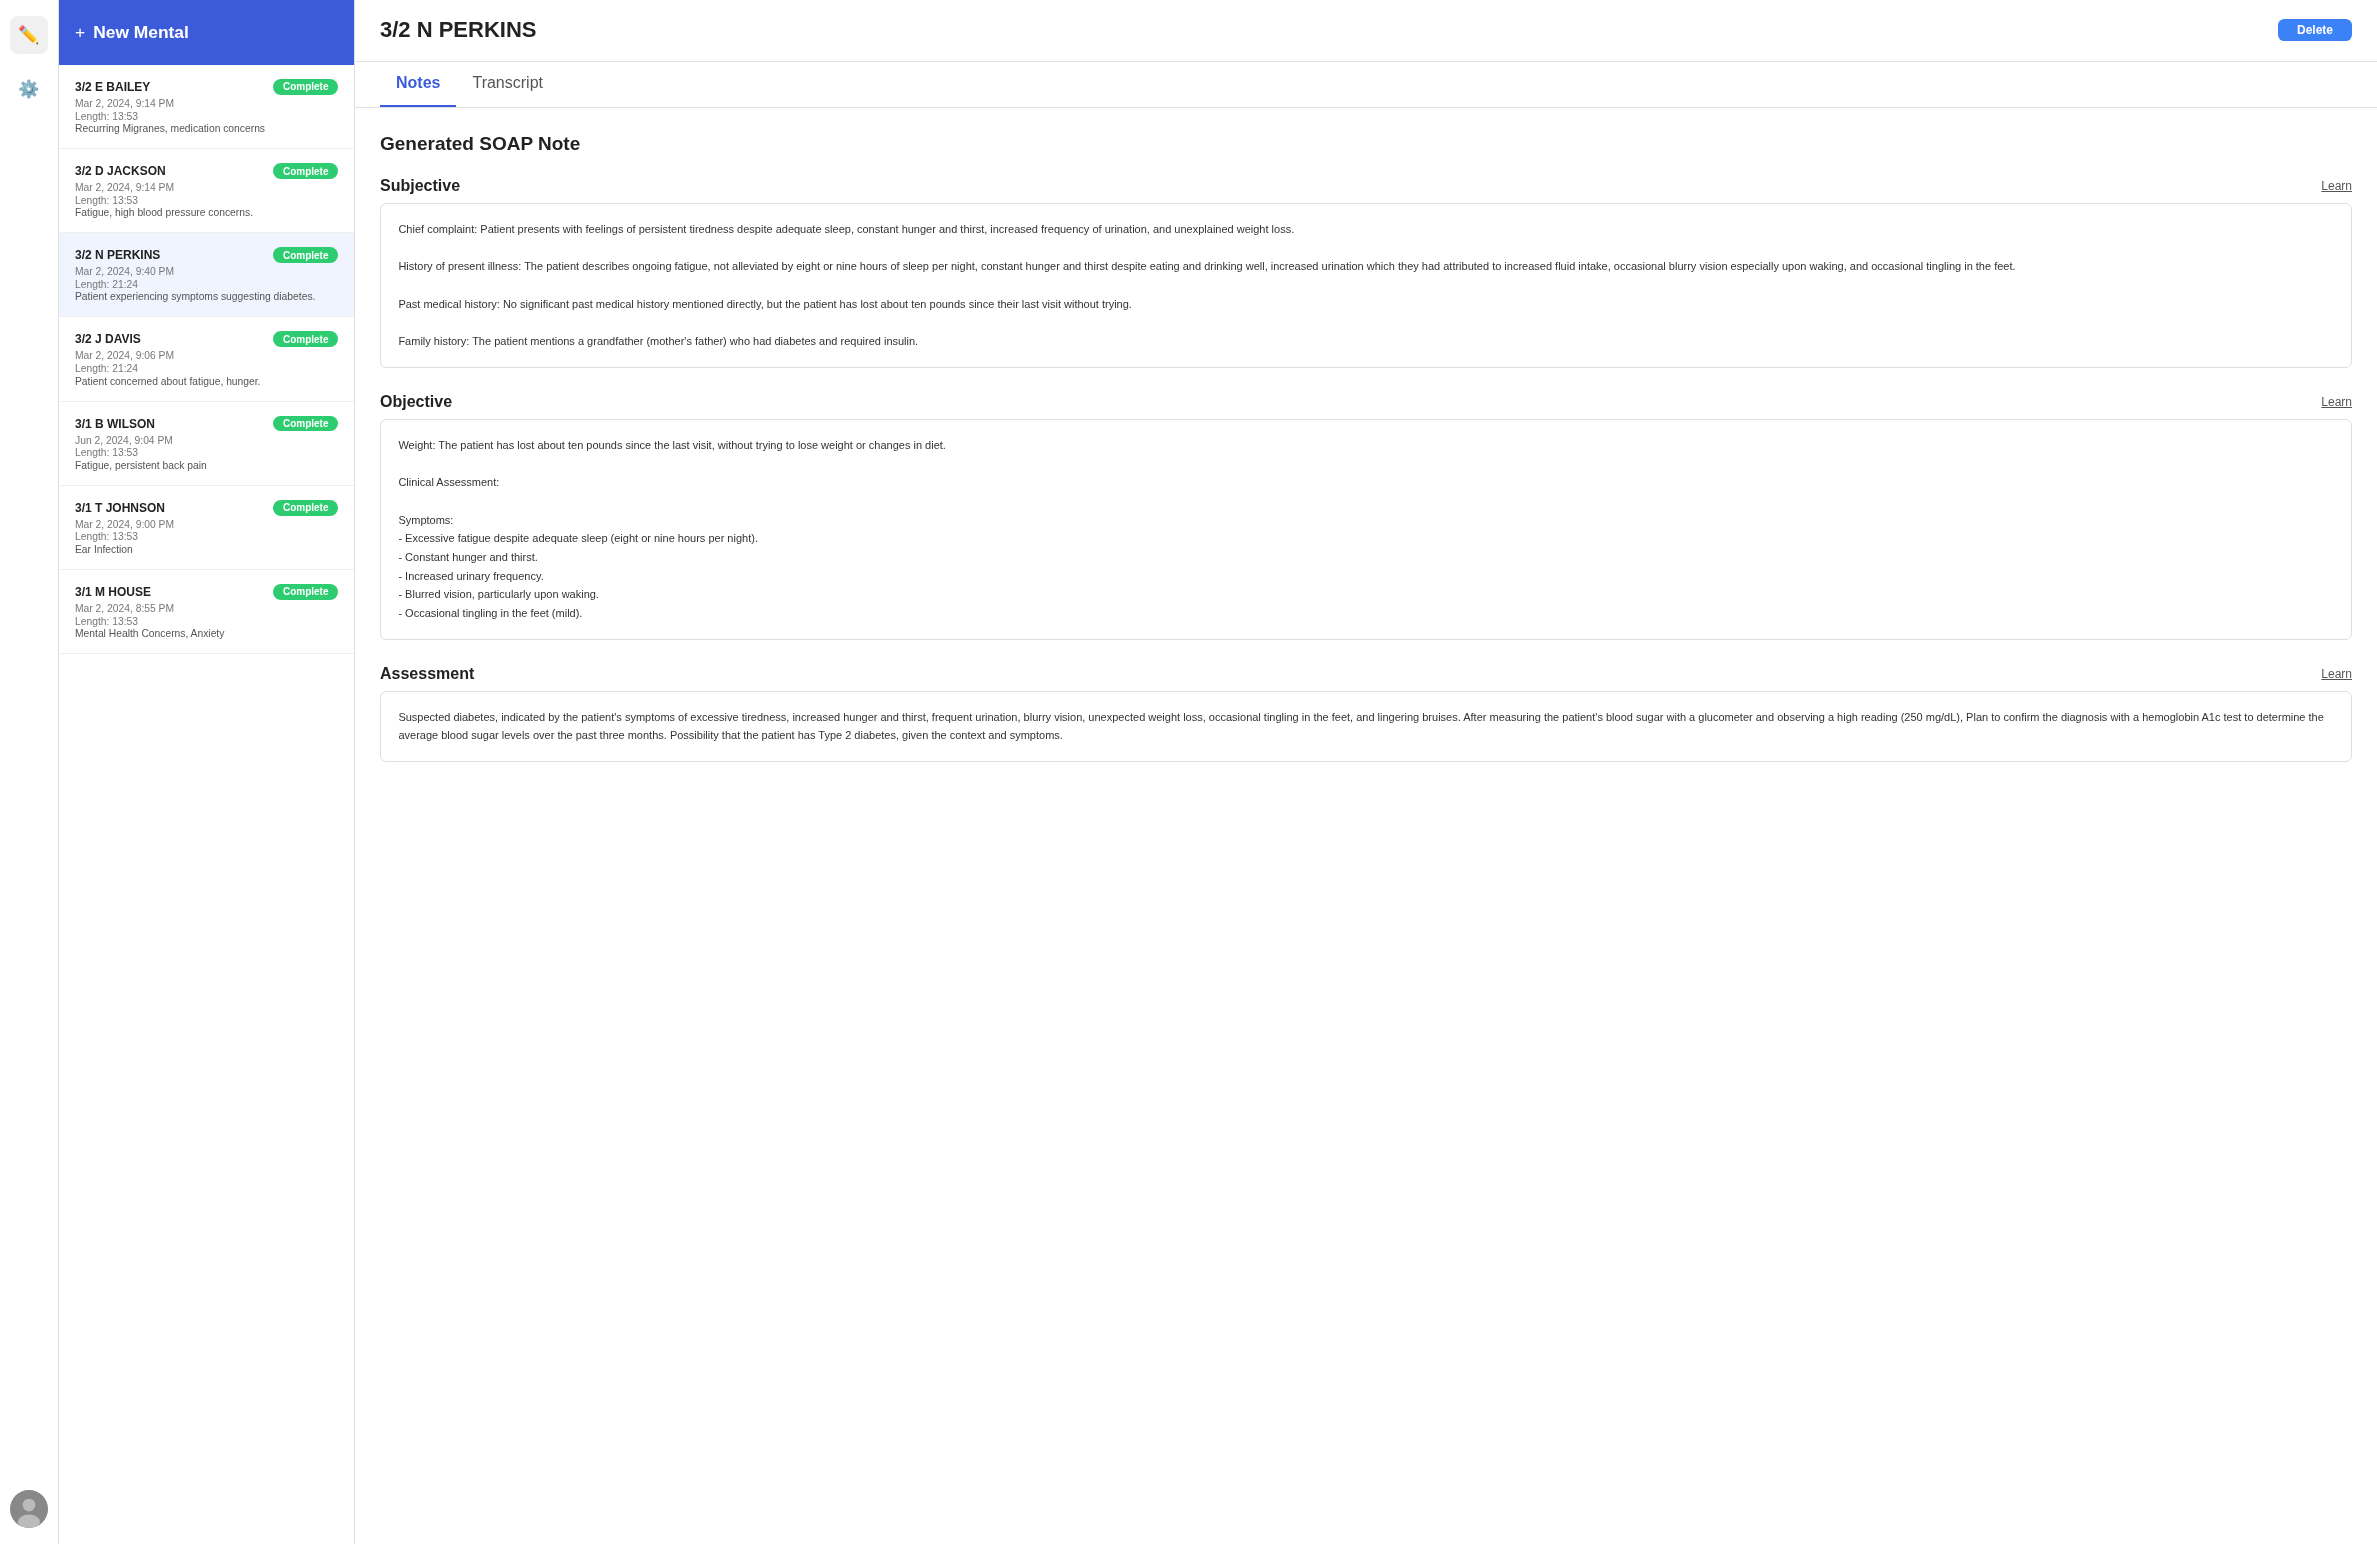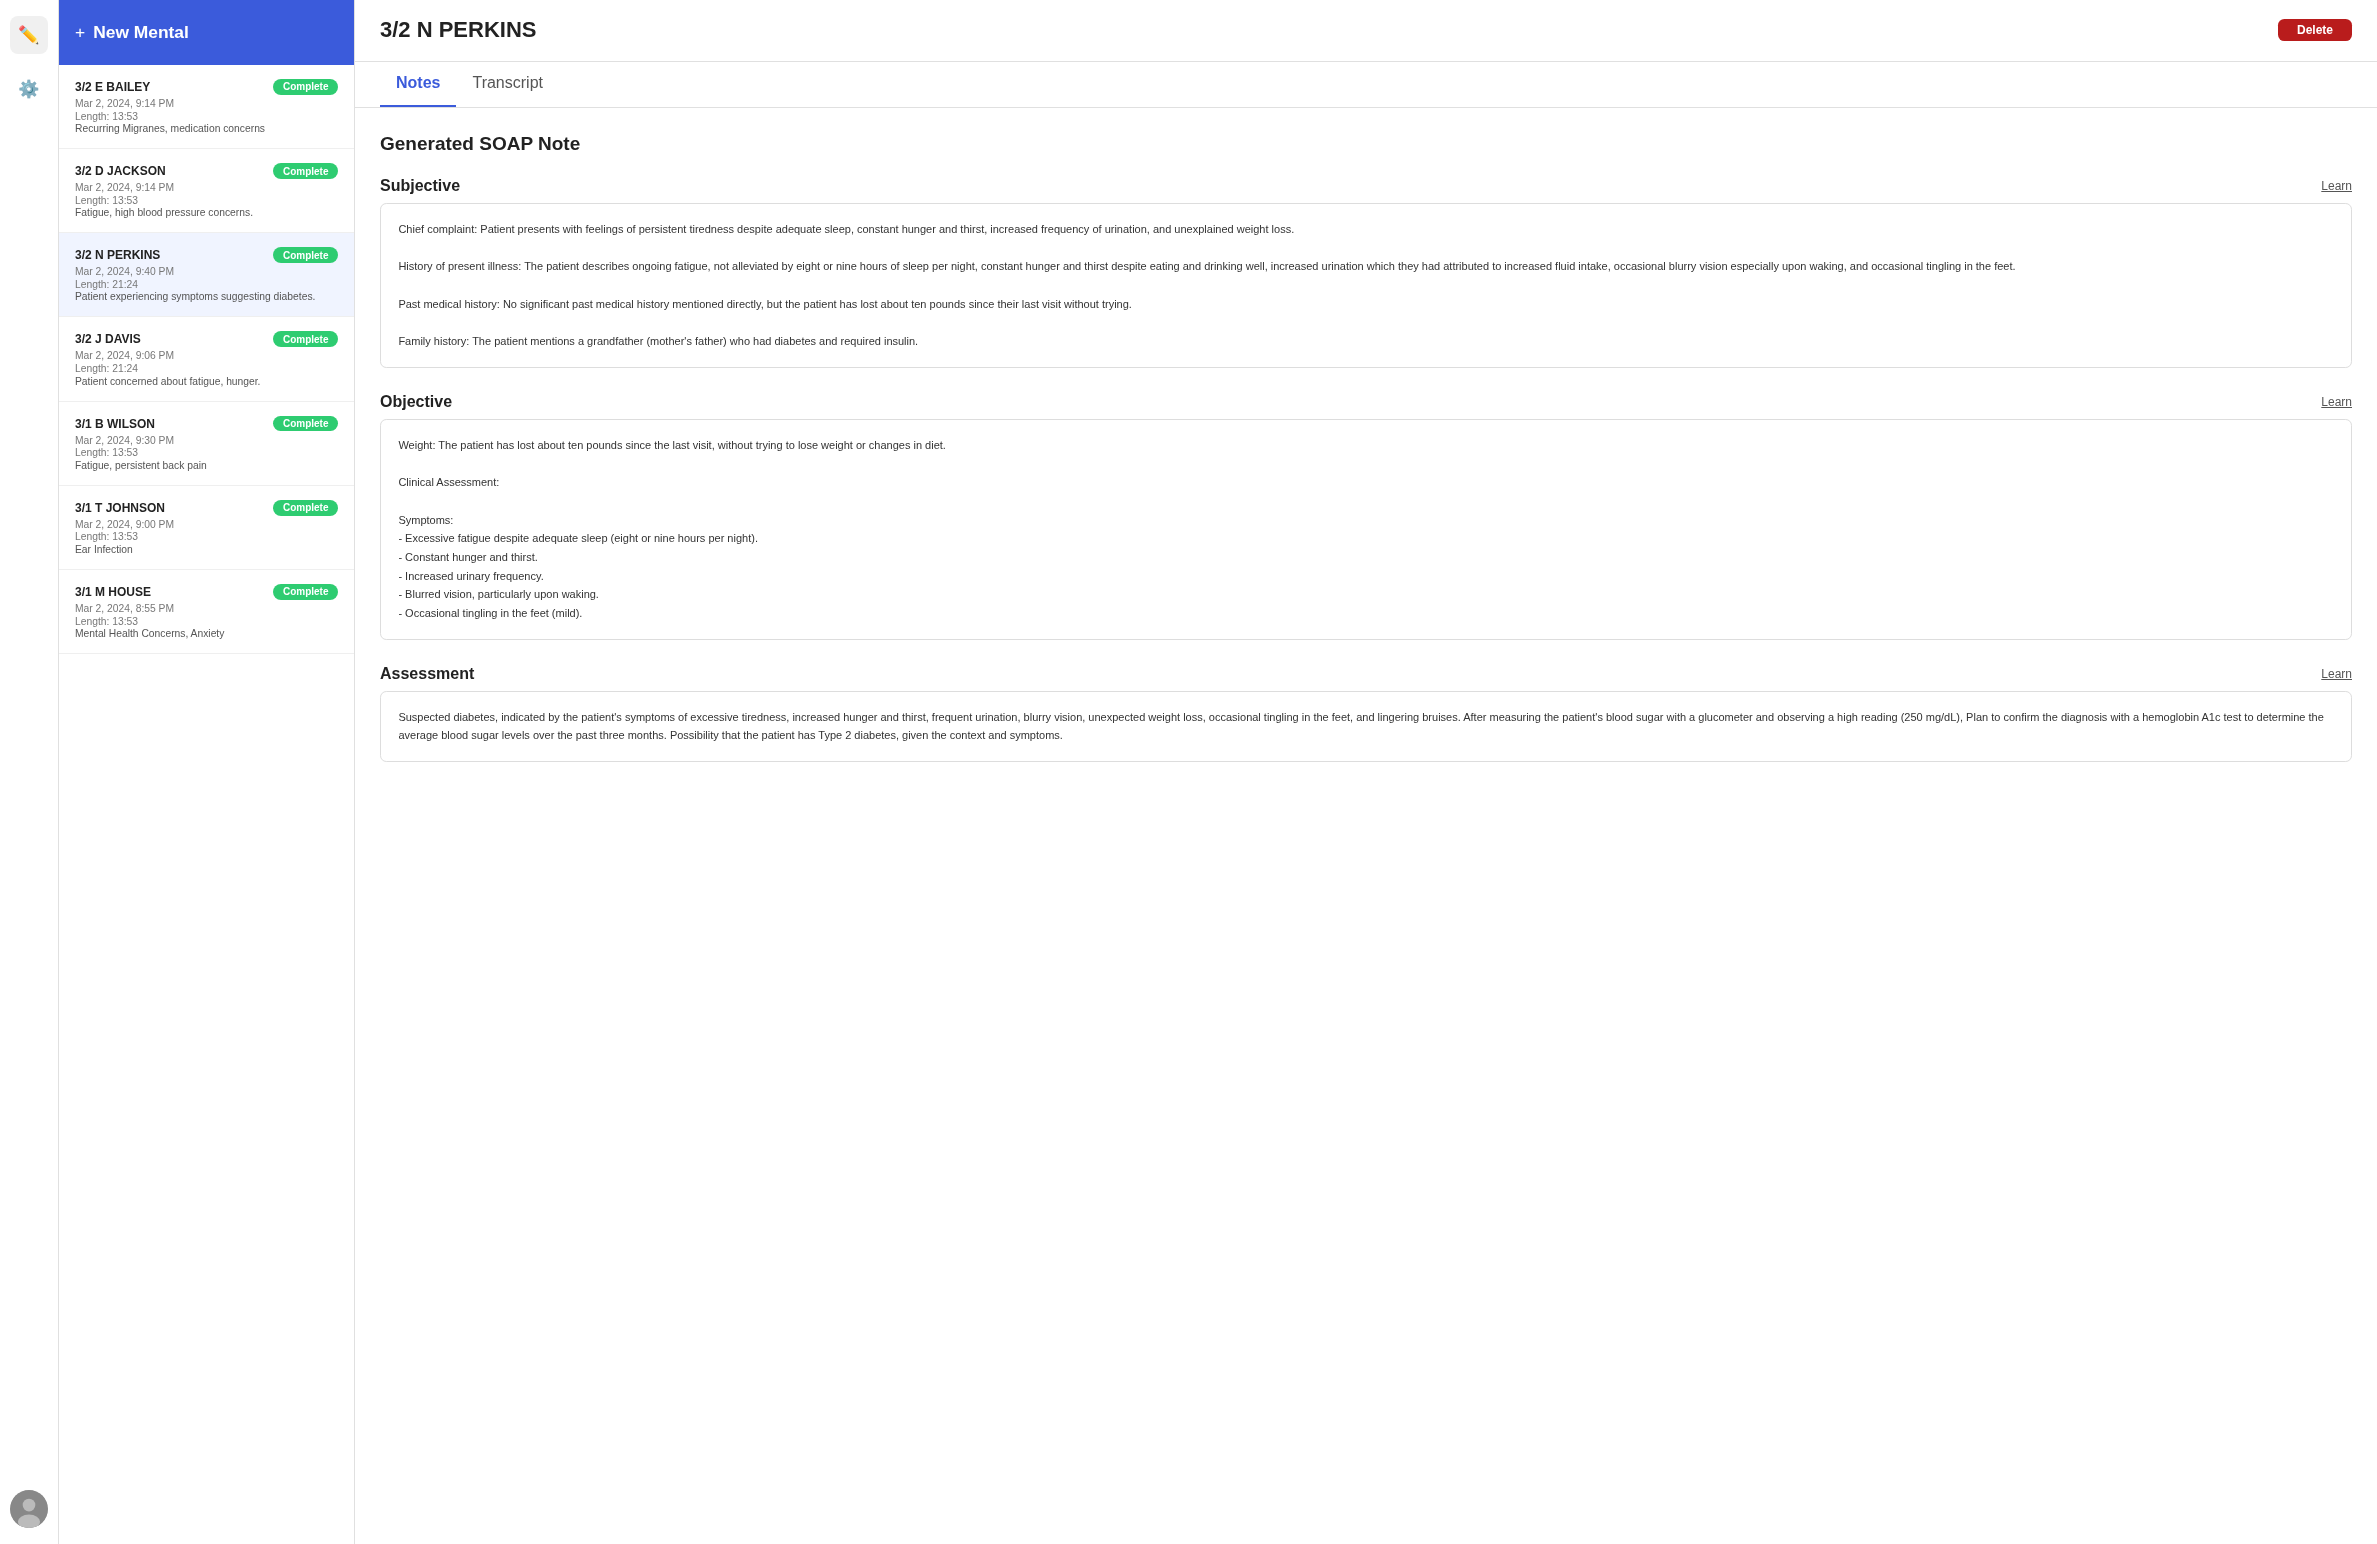--- a/index.html
+++ b/index.html
@@ -21,21 +21,21 @@
     .session-item-top { display: flex; align-items: center; justify-content: space-between; margin-bottom: 3.2px; }
     .session-item-name { font-weight: 700; font-size: 12px; color: #222; }
     .badge-complete { background: #2ecc71; color: #fff; font-size: 10px; font-weight: 600; border-radius: 9.5px; padding: 2.4px 9.5px; }
     .session-item-meta { font-size: 10.3px; color: #777; margin-bottom: 1.6px; }
     .session-item-desc { font-size: 10.3px; color: #555; }
 
     
     .main { flex: 1; display: flex; flex-direction: column; overflow: hidden; }
     .main-header { display: flex; align-items: center; justify-content: space-between; padding: 17.4px 25px; background: #fff; border-bottom: 0.8px solid #e0e0e0; }
     .main-title { font-size: 22px; font-weight: 700; color: #222; }
-    .delete-btn { background: #b91c1c; color: #fff; border: none; padding: 4px 19px; border-radius: 6.3px; font-size: 12px; font-weight: 600; cursor: pointer; }
+    .delete-btn { background: #3b82f6; color: #fff; border: none; padding: 4px 19px; border-radius: 6.3px; font-size: 12px; font-weight: 600; cursor: pointer; }
 
     .tabs { display: flex; gap: 0; padding: 0 25px; background: #fff; border-bottom: 0.8px solid #e0e0e0; }
     .tab { padding: 12.6px 16px; font-size: 16px; cursor: pointer; border-bottom: 2.4px solid transparent; color: #555; font-weight: 500; }
     .tab.active { border-bottom: 2.4px solid #3b5bdb; color: #3b5bdb; font-weight: 700; }
 
     .main-body { flex: 1; overflow-y: auto; padding: 25px; background: #fff; }
     .soap-title { font-size: 19px; font-weight: 700; margin-bottom: 22px; color: #222; }
 
     .soap-section { margin-bottom: 25px; }
     .soap-section-header { display: flex; align-items: center; justify-content: space-between; margin-bottom: 8px; }
@@ -117,21 +117,21 @@
         <div class="session-item-meta">Mar 2, 2024, 9:06 PM</div>
         <div class="session-item-meta">Length: 21:24</div>
         <div class="session-item-desc">Patient concerned about fatigue, hunger.</div>
       </div>
 
       <div class="session-item">
         <div class="session-item-top">
           <span class="session-item-name">3/1 B WILSON</span>
           <span class="badge-complete">Complete</span>
         </div>
-        <div class="session-item-meta">Mar 2, 2024, 9:30 PM</div>
+        <div class="session-item-meta">Jun 2, 2024, 9:04 PM</div>
         <div class="session-item-meta">Length: 13:53</div>
         <div class="session-item-desc">Fatigue, persistent back pain</div>
       </div>
 
       <div class="session-item">
         <div class="session-item-top">
           <span class="session-item-name">3/1 T JOHNSON</span>
           <span class="badge-complete">Complete</span>
         </div>
         <div class="session-item-meta">Mar 2, 2024, 9:00 PM</div>

